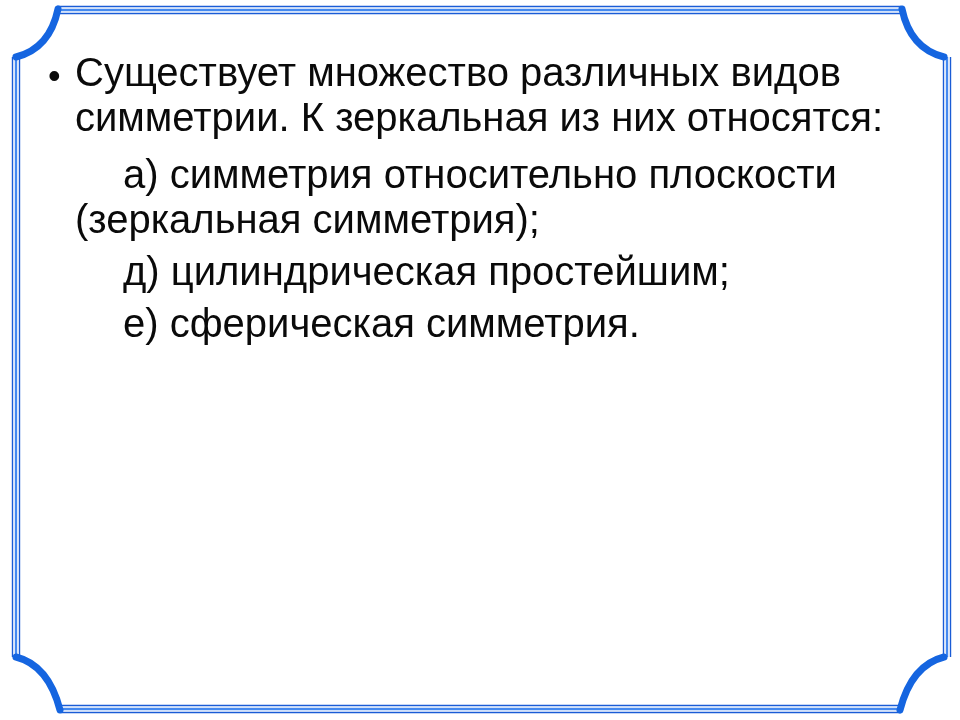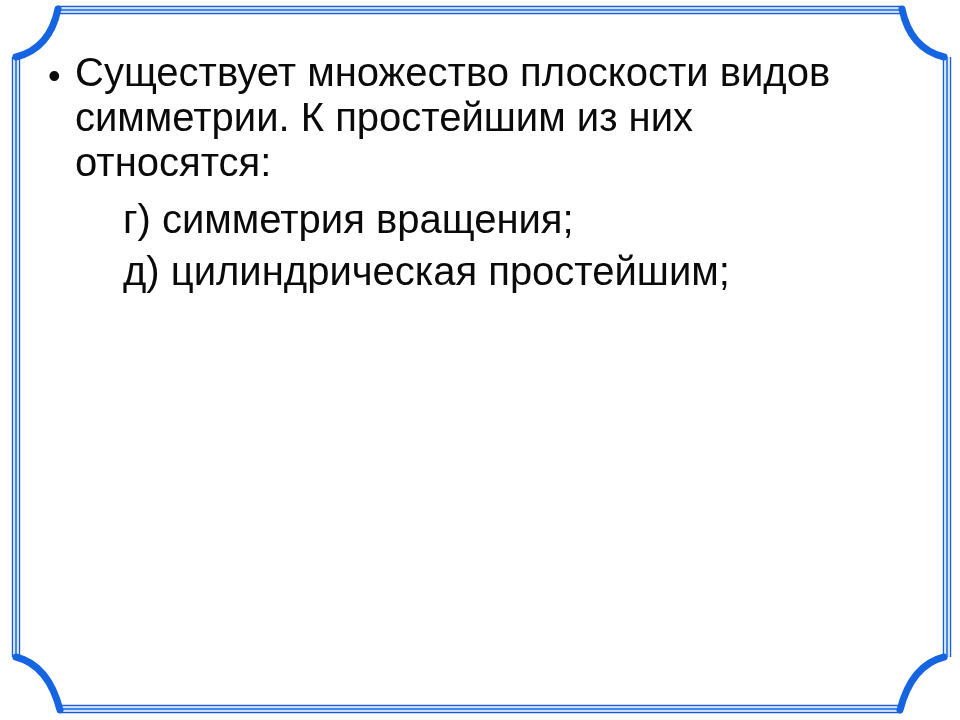--- a/index.html
+++ b/index.html
@@ -88,19 +88,20 @@
       <path d="M 58 9 C 53 33 40 51 16 57" stroke="#1565e0"></path>
       <path d="M 902 9 C 907 33 920 51 944 57" stroke="#1565e0"></path>
       <path d="M 16 657 C 40 663 53 683 60 710" stroke="#1565e0"></path>
       <path d="M 944 657 C 920 663 907 683 900 710" stroke="#1565e0"></path>
     </g>
   </svg>
 
   <div class="content">
     <p class="intro">
       <span class="bullet">•</span>
-      <span>Существует множество плоскости видов симметрии. К простейшим из них относятся:</span>
+      <span>Существует множество различных видов симметрии. К зеркальная из них относятся:</span>
     </p>
-    <p class="sub">г) симметрия вращения;</p>
+    <p class="sub">а) симметрия относительно плоскости (зеркальная симметрия);</p>
     <p class="sub">д) цилиндрическая простейшим;</p>
+    <p class="sub">е) сферическая симметрия.</p>
   </div>
 
 </div>
 
 </body></html>

